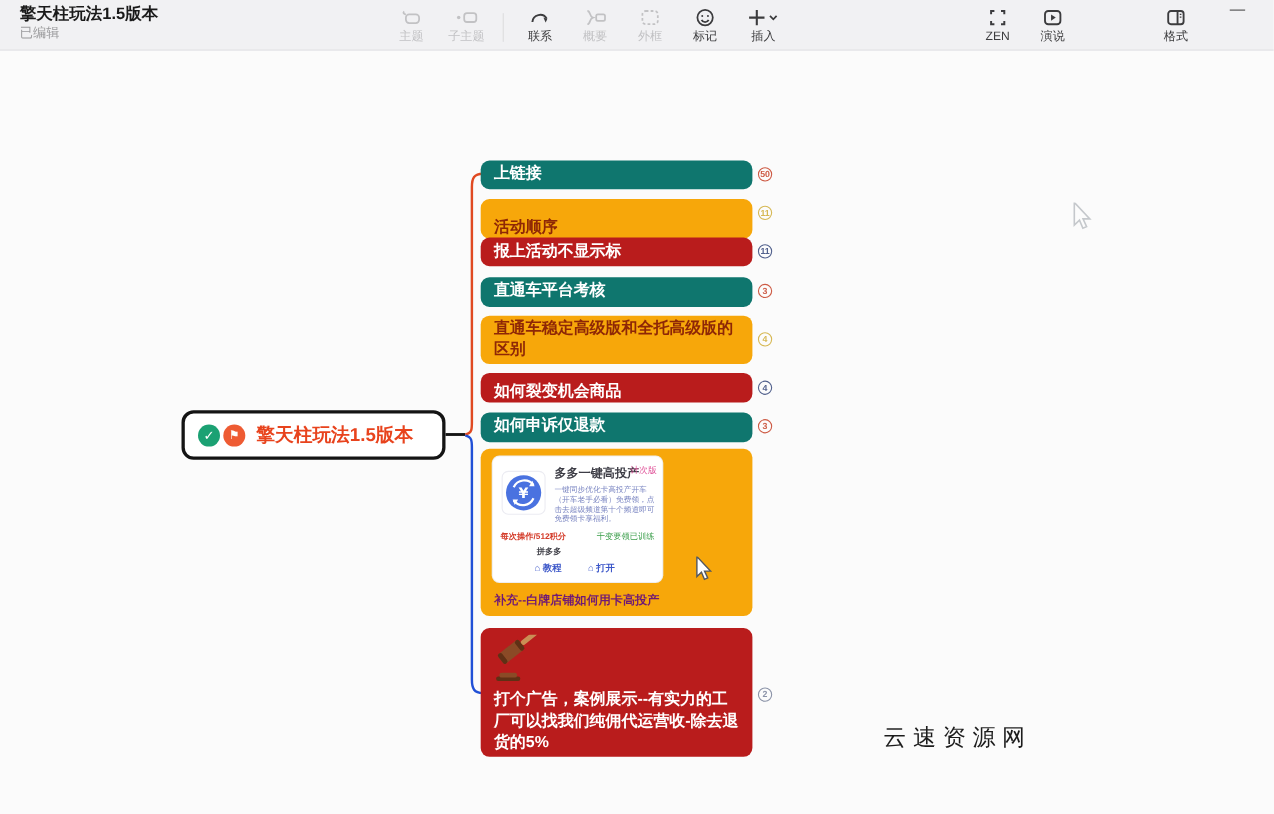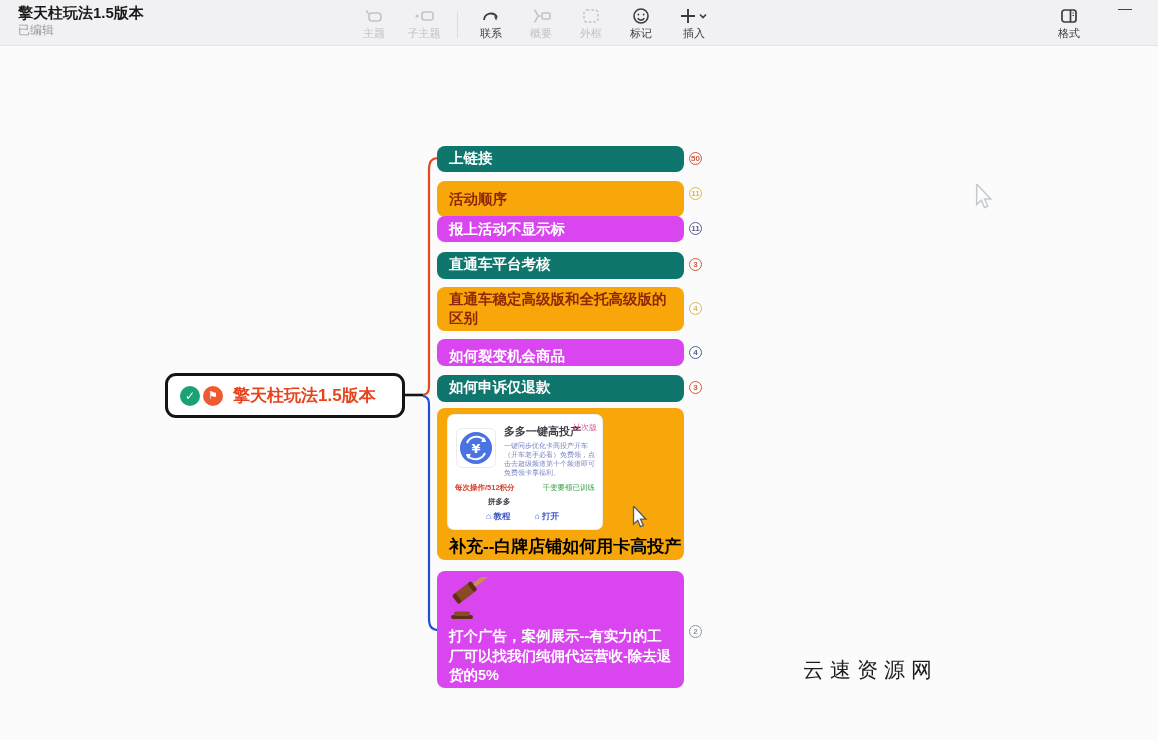--- a/index.html
+++ b/index.html
@@ -32,21 +32,21 @@
 
   
   .branch{
     position:absolute; left:437px; width:247px;
     border-radius:8px; display:flex; align-items:center;
     padding:0 12px; font-weight:bold; font-size:14.5px; line-height:19px;
     cursor:pointer;
   }
   .branch.red{ background:#0f766e; color:#ffffff;font-family:Liberation Mono, monospace; }
   .branch.yellow{ background:#f7a70a; color:#8e2706; }
-  .branch.blue{ background:#d946ef; color:#ffffff; }
+  .branch.blue{ background:#b91c1c; color:#ffffff; }
   .badge{
     position:absolute; left:689px; width:13px; height:13px; border-radius:50%;
     background:#fcfcfc; border:1px solid; font-size:8px; font-weight:bold;
     display:flex; align-items:center; justify-content:center; cursor:pointer;
   }
   .badge.red{ border-color:#cd5a44; color:#cd5a44; }
   .badge.yellow{ border-color:#d6b854; color:#d6b854; }
   .badge.blue{ border-color:#52618d; color:#52618d; }
   .badge.gray{ border-color:#8b93a8; color:#8b93a8; }
 
@@ -58,21 +58,21 @@
   .root-ico{
     width:20px; height:20px; border-radius:50%; color:#fff;
     display:flex; align-items:center; justify-content:center;
     font-size:12px; flex:0 0 auto;
   }
   .root-ico.check{ background:#1ba173; }
   .root-ico.flag{ background:#ee5b33; margin-left:3px; font-size:11px;}
   .root-label{ margin-left:10px; color:#e8431d; font-weight:bold; font-size:17px; }
 
   
-  .imgnode-label{ position:absolute; left:12px; top:129px; font-size:17px; font-weight:bold; color:#000000;}
+  .imgnode-label{ position:absolute; left:12px; top:129px; font-size:11px; font-weight:bold; color:#701a75;}
   .card{
     position:absolute; left:11px; top:7px; width:154px; height:114px;
     background:#ffffff; border-radius:6px; box-shadow:0 0 0 1px #eee;
     font-weight:normal; cursor:pointer;
   }
   .card-iconbox{
     position:absolute; left:8px; top:13px; width:40px; height:40px;
     border:1px solid #ececf2; border-radius:6px;
     display:flex; align-items:center; justify-content:center;
   }
@@ -167,20 +167,39 @@
       <span class="tb-icon">
         <svg width="30" height="18" viewBox="0 0 30 18" fill="none" stroke-width="1.9">
           <path d="M9 2 V16 M2 9 H16"></path>
           <path d="M21 7.5 L24 10.5 L27 7.5" stroke-width="1.6"></path>
         </svg>
       </span>
       <span class="tb-label">插入</span>
     </div>
   </div>
 
+  <div class="tb-group" style="left:882px;">
+    <div class="tb-item enabled">
+      <span class="tb-icon">
+        <svg width="20" height="18" viewBox="0 0 20 18" fill="none" stroke-width="1.8">
+          <path d="M7 3 H4 V6 M7 15 H4 V12 M13 3 H16 V6 M13 15 H16 V12"></path>
+        </svg>
+      </span>
+      <span class="tb-label">ZEN</span>
+    </div>
+    <div class="tb-item enabled">
+      <span class="tb-icon">
+        <svg width="20" height="18" viewBox="0 0 20 18" fill="none" stroke-width="1.7">
+          <rect x="3" y="3" width="14" height="12" rx="3"></rect>
+          <path d="M8.5 6.2 L12.8 9 L8.5 11.8 Z" fill="#3c3c3e" stroke="none"></path>
+        </svg>
+      </span>
+      <span class="tb-label">演说</span>
+    </div>
+  </div>
   <div class="tb-group" style="left:1044px;">
     <div class="tb-item enabled">
       <span class="tb-icon">
         <svg width="20" height="18" viewBox="0 0 20 18" fill="none" stroke-width="1.7">
           <rect x="3" y="3" width="14" height="12" rx="2.5"></rect>
           <path d="M11.5 3 V15"></path>
           <path d="M13.5 6 H15 M13.5 8.5 H15" stroke-width="1.2"></path>
         </svg>
       </span>
       <span class="tb-label">格式</span>
@@ -198,21 +217,21 @@
 
 <div class="root">
   <span class="root-ico check">✓</span>
   <span class="root-ico flag">⚑</span>
   <span class="root-label">擎天柱玩法1.5版本</span>
 </div>
 
 <div class="branch red" style="top:146px; height:26px;">
     <span>上链接</span>
   </div>
-<div class="branch yellow" style="top:181px; height:36px;">
+<div class="branch yellow" style="top:181px; height:36px;align-items:flex-end;">
     <span>活动顺序</span>
   </div>
 <div class="branch blue" style="top:216px; height:26px;">
     <span>报上活动不显示标</span>
   </div>
 <div class="branch red" style="top:252px; height:27px;">
     <span>直通车平台考核</span>
   </div>
 <div class="branch yellow" style="top:287px; height:44px;padding-left:12px;">
     <span>直通车稳定高级版和全托高级版的区别</span>

